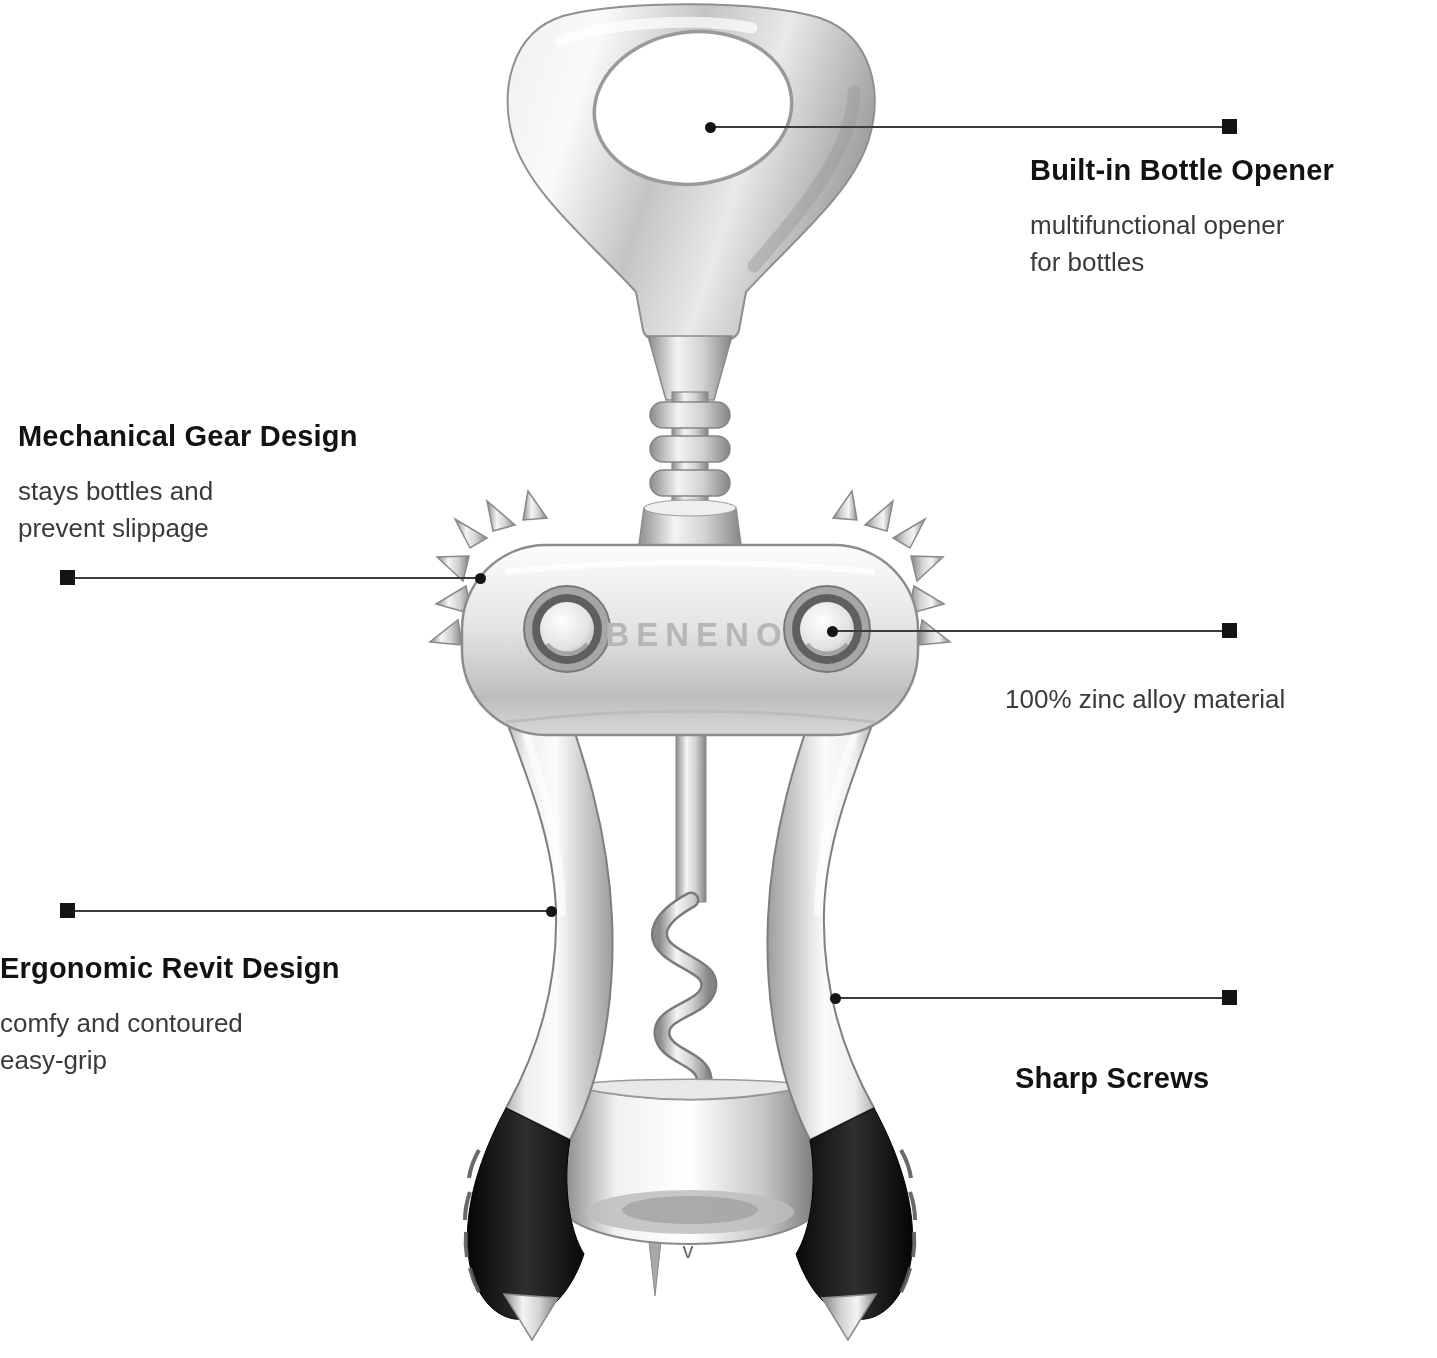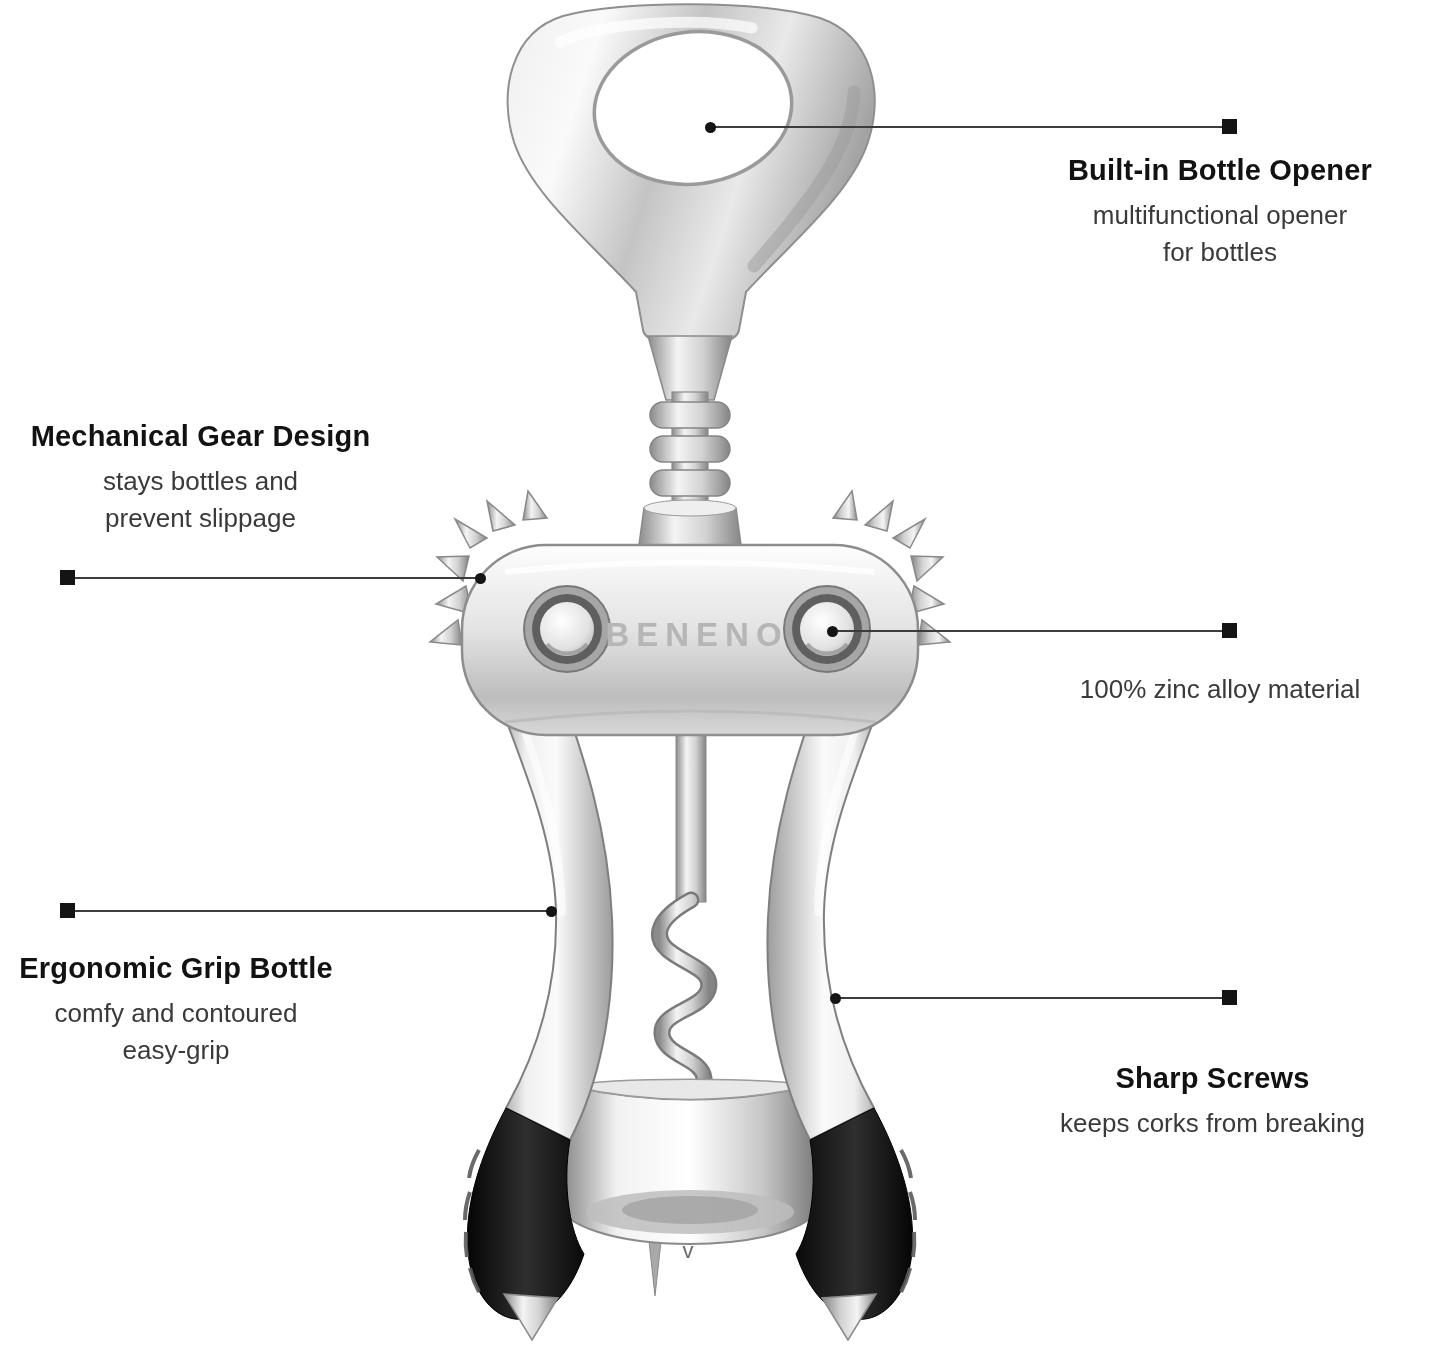--- a/index.html
+++ b/index.html
@@ -5,30 +5,30 @@
   html,body{margin:0;padding:0;background:#ffffff;}
   .stage{
     position:relative;
     width:1437px;
     height:1358px;
     background:#ffffff;
     overflow:hidden;
     font-family:"Liberation Sans", sans-serif;
   }
   .illustration{position:absolute;left:0;top:0;}
-  .callout{position:absolute;text-align:center;}
+  .callout{position:absolute;text-align:left;}
   .callout-title{
     font-size:29px;
     font-weight:700;
     color:#121212;
     letter-spacing:.2px;
     line-height:1.25;
   }
   .callout-desc{
-    margin-top:9px;
+    margin-top:19px;
     font-size:26px;
     color:#3a3a3a;
     line-height:1.42;
   }
   .lead-line{position:absolute;height:2px;background:#3c3c3c;}
   .marker-square{position:absolute;width:15px;height:15px;background:#141414;}
   .marker-dot{position:absolute;width:11px;height:11px;border-radius:50%;background:#141414;}
 </style>
 </head>
 <body>
@@ -203,27 +203,24 @@
     </div>
   </div>
 
   <div class="callout" style="left:1005px;top:662px;width:430px">
     <div class="callout-desc">
       <span>100% zinc alloy material</span>
     </div>
   </div>
 
   <div class="callout" style="left:0px;top:950px;width:352px">
-    <div class="callout-title">Ergonomic Grip Bottle</div>
+    <div class="callout-title">Ergonomic Revit Design</div>
     <div class="callout-desc">
       <span>comfy and contoured</span><br>
       <span>easy-grip</span>
     </div>
   </div>
 
   <div class="callout" style="left:1015px;top:1060px;width:395px">
     <div class="callout-title">Sharp Screws</div>
-    <div class="callout-desc">
-      <span>keeps corks from breaking</span>
-    </div>
   </div>
 
 </div>
 
 </body></html>

